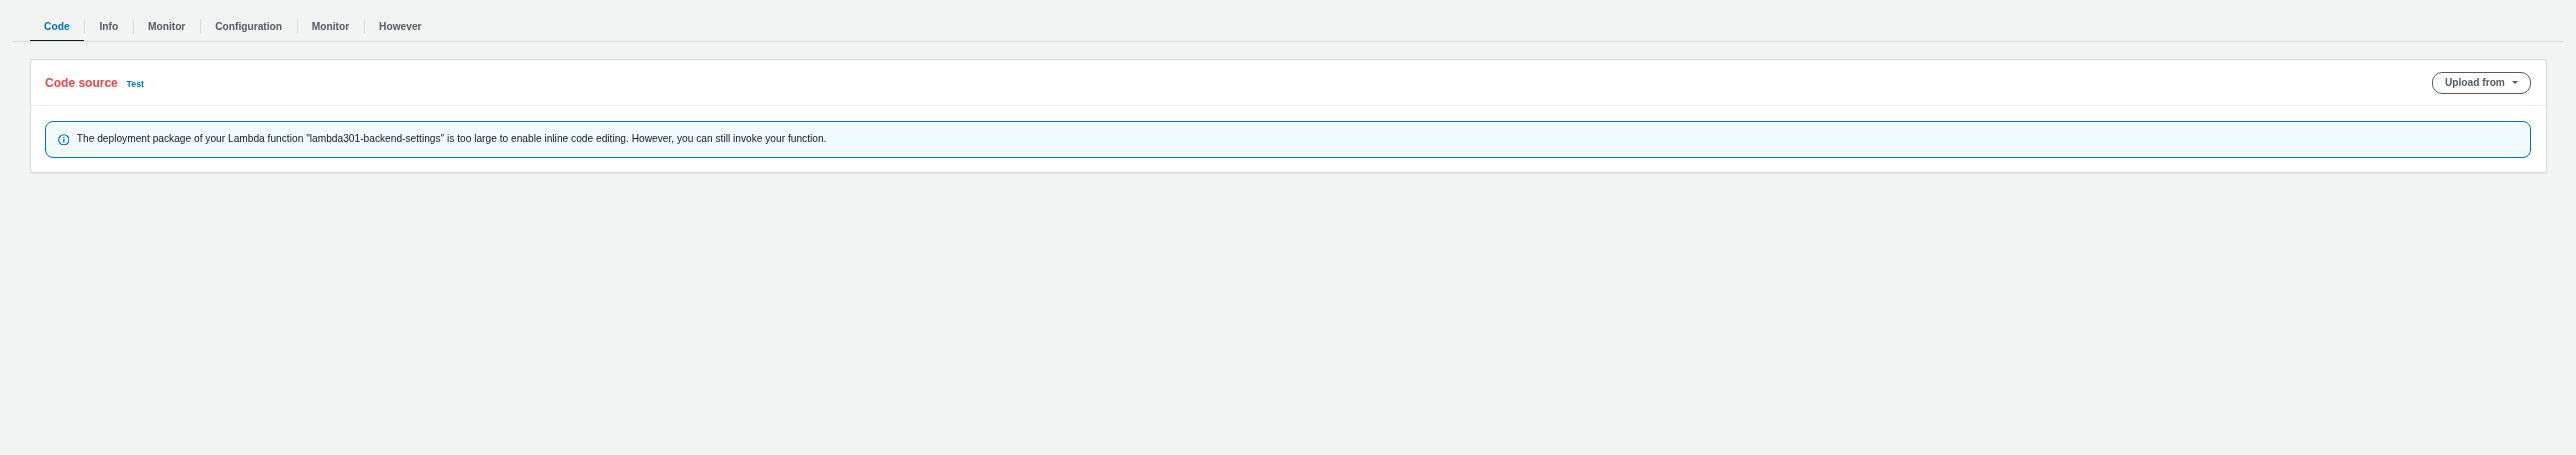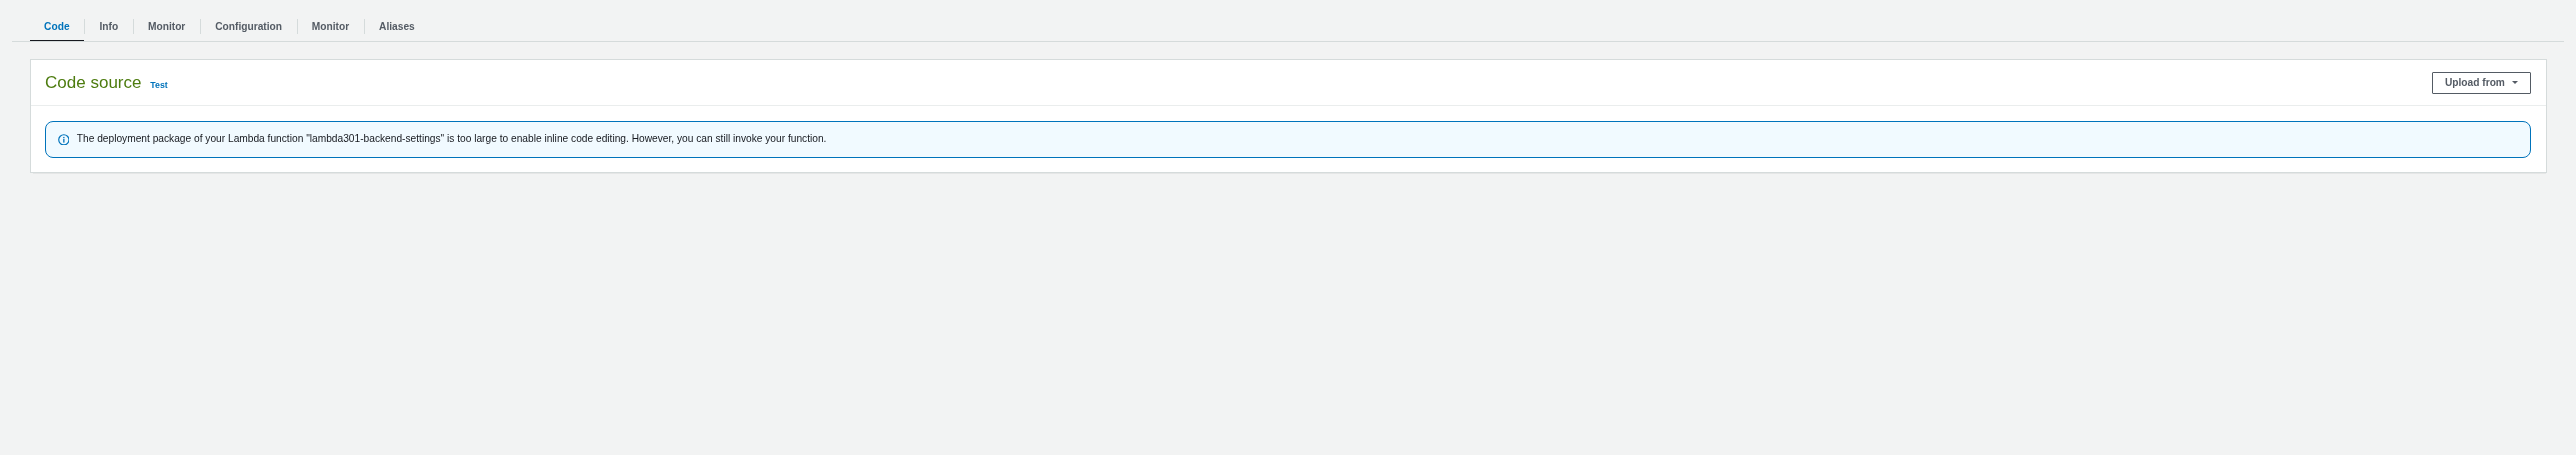--- a/index.html
+++ b/index.html
@@ -62,38 +62,38 @@
       justify-content: space-between;
       padding: 11.7px 14.6px;
       border-bottom: 0.7px solid #eaeded;
     }
     .panel-title-wrap {
       display: flex;
       align-items: baseline;
       gap: 8.8px;
     }
     .panel-title {
-      font-size: 17px;
-      font-weight: 400;
-      color: #4d7c0f;
+      font-size: 12px;
+      font-weight: 700;
+      color: #ef4444;
     }
     .info-link {
       font-size: 8.8px;
       font-weight: 700;
       color: #0073bb;
       cursor: pointer;
       text-decoration: none;
     }
     .upload-button {
       display: flex;
       align-items: center;
       gap: 7.3px;
       padding: 4.4px 11.7px;
       border: 0.7px solid #545b64;
-      border-radius: 1px;
+      border-radius: 10px;
       background: #ffffff;
       color: #545b64;
       font-size: 10.2px;
       font-weight: 700;
       cursor: pointer;
     }
     .caret-down {
       width: 0;
       height: 0;
       border-left: 3.7px solid transparent;
@@ -137,21 +137,21 @@
     <button class="tab active">Code</button>
     <div class="tab-divider"></div>
     <button class="tab">Info</button>
     <div class="tab-divider"></div>
     <button class="tab">Monitor</button>
     <div class="tab-divider"></div>
     <button class="tab">Configuration</button>
     <div class="tab-divider"></div>
     <button class="tab">Monitor</button>
     <div class="tab-divider"></div>
-    <button class="tab">Aliases</button>
+    <button class="tab">However</button>
   </div>
 
   <div class="panel">
     <div class="panel-header">
       <div class="panel-title-wrap">
         <h2 class="panel-title">Code source</h2>
         <a class="info-link">Test</a>
       </div>
       <button class="upload-button">
         <span>Upload from</span>

